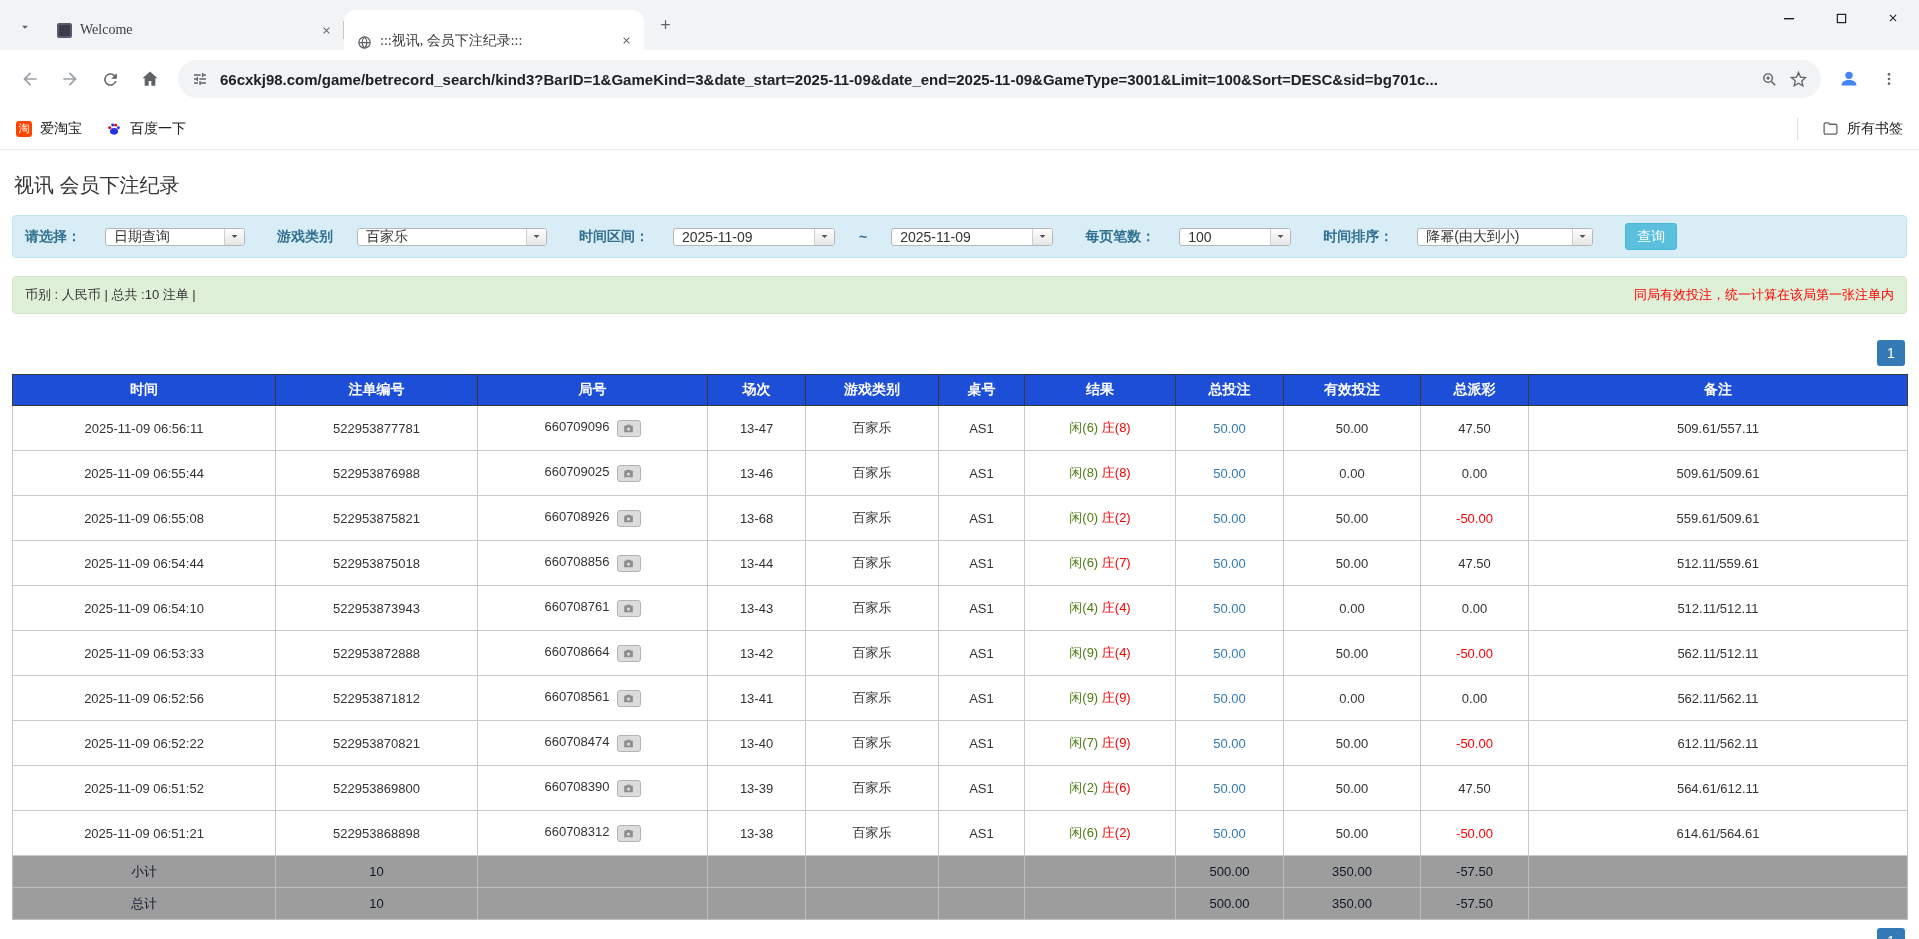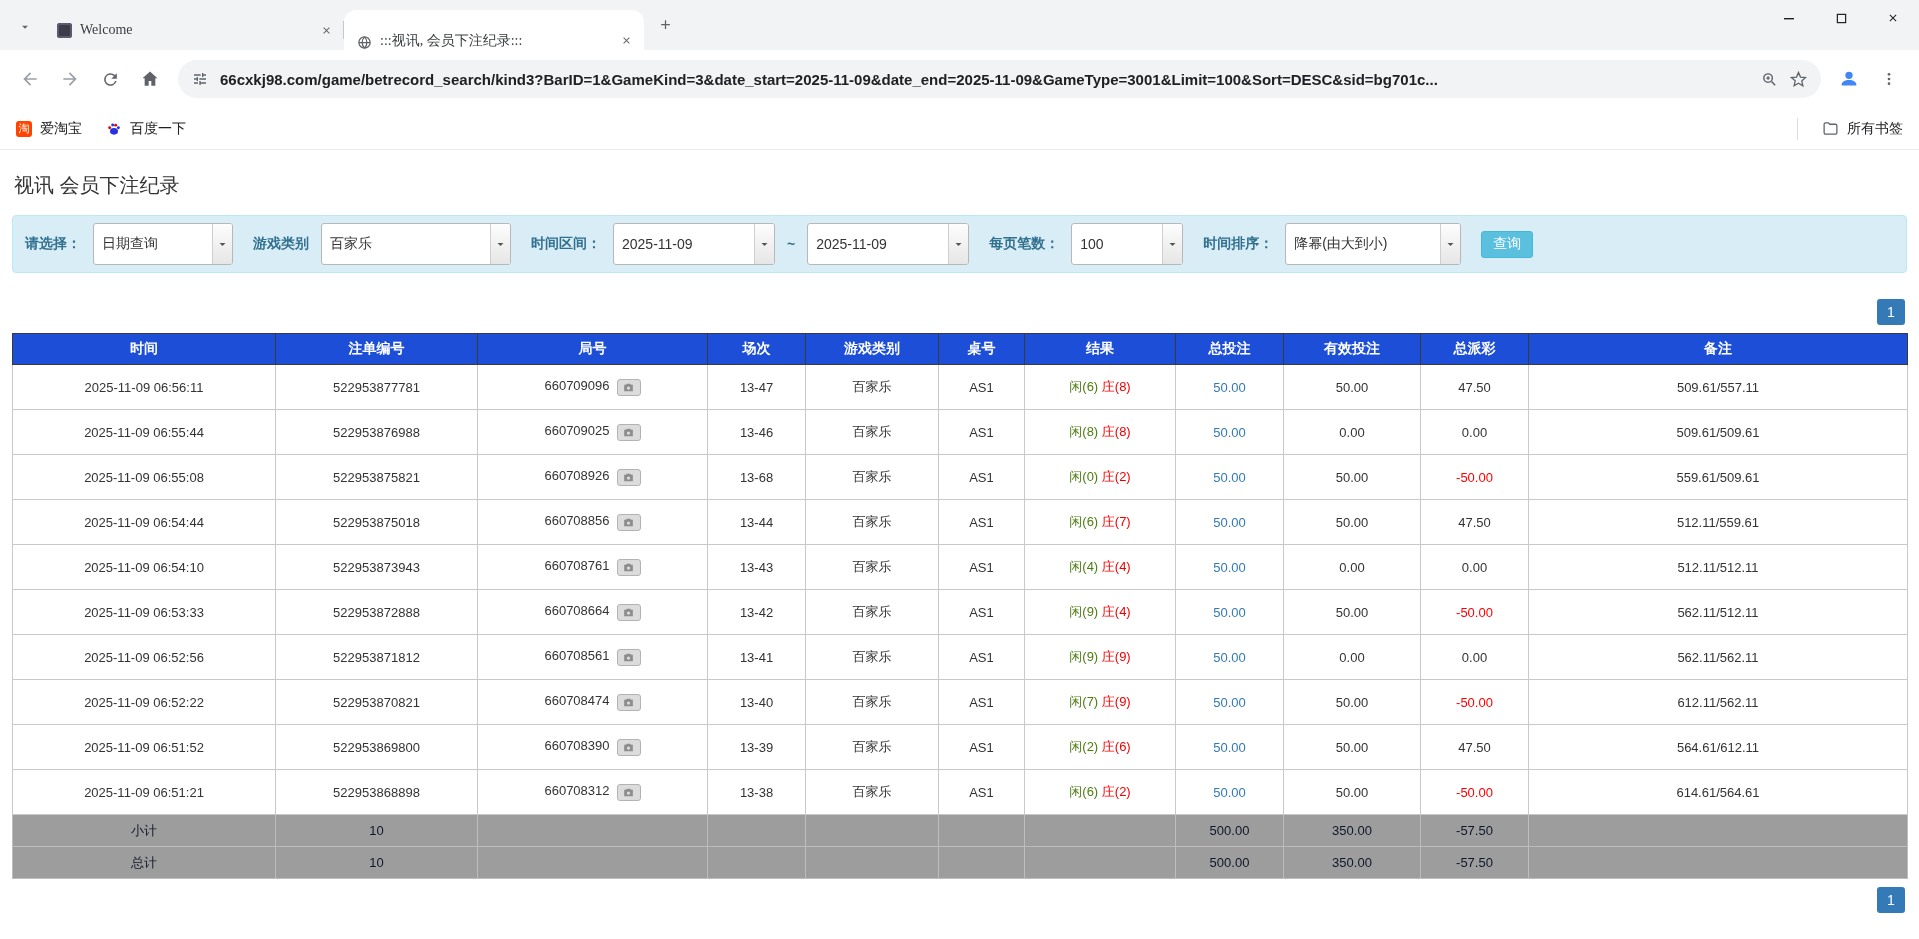--- a/index.html
+++ b/index.html
@@ -31,24 +31,24 @@
   .bookmarksbar { height:42px; background:#fff; display:flex; align-items:center; padding:0 16px; gap:24px; border-bottom:1px solid #e8eaed; }
   .bookmark { display:flex; align-items:center; gap:8px; font-size:14px; color:#202124; }
   .bm-flex { flex:1; }
   .bm-sep { width:1px; height:22px; background:#dadce0; }
   .bm-ico-tao { width:16px; height:16px; border-radius:3px; background:#ff4400; color:#fff; font-size:11px; display:flex; align-items:center; justify-content:center; }
 
   
   .page { padding:18px 12px 0; }
   .page-title { font-size:20px; color:#333; font-weight:400; margin:4px 0 16px 2px; }
 
-  .filterbar { background:#d9edf7; border:1px solid #bce8f1; border-radius:4px; padding:7px 12px; display:flex; align-items:center; gap:12px; }
+  .filterbar { background:#d9edf7; border:1px solid #bce8f1; border-radius:4px; padding:7px 12px; display:flex; align-items:center; gap:24px; }
   .f-label { color:#31708f; font-weight:bold; font-size:14px; white-space:nowrap; }
   .f-label.ml { margin-left:8px; }
-  .combo { display:flex; height:42px; background:#fff; border:1px solid #b7b7b7; border-radius:3px; overflow:hidden; align-items:stretch; flex:0 0 auto; }
+  .combo { display:flex; height:18px; background:#fff; border:1px solid #b7b7b7; border-radius:3px; overflow:hidden; align-items:stretch; flex:0 0 auto; }
   .combo .val { padding:0 8px; display:flex; align-items:center; font-size:14px; color:#333; flex:1; white-space:nowrap; overflow:hidden; }
   .combo .dd { width:20px; border-left:1px solid #cfcfcf; background:linear-gradient(#fdfdfd,#e6e6e6); display:flex; align-items:center; justify-content:center; color:#555; }
   .w1{width:140px}.w2{width:190px}.w3{width:162px}.w4{width:112px}.w5{width:176px}
   .btn-search { background:#5bc0de; color:#fff; border:1px solid #46b8da; border-radius:3px; height:27px; padding:0 11px; font-size:14px; display:flex; align-items:center; margin-left:8px; }
   .tilde { font-size:14px; color:#31708f; font-weight:bold; }
 
   .infobar { margin-top:18px; background:#dff0d8; border:1px solid #d6e9c6; border-radius:4px; padding:9px 12px; display:flex; align-items:center; justify-content:space-between; font-size:13px; }
   .info-left { color:#333; }
   .info-right { color:#ff0000; }
 
@@ -280,20 +280,24 @@
       <span class="dd">
           <svg width="9" height="9" viewBox="0 0 24 24" fill="currentColor">
             <path d="M4 8l8 8 8-8z"></path>
           </svg>
         </span>
     </div>
 
     <button class="btn-search">查询</button>
   </div>
 
+  <div class="infobar">
+    <span class="info-left">币别 : 人民币 | 总共 :10 注单 |</span>
+    <span class="info-right">同局有效投注，统一计算在该局第一张注单内</span>
+  </div>
 
   <div class="pagination-row">
     <span class="page-num">1</span>
   </div>
 
   <table class="bets">
     <colgroup>
       <col style="width:263px">
         <col style="width:202px">
         <col style="width:230px">

